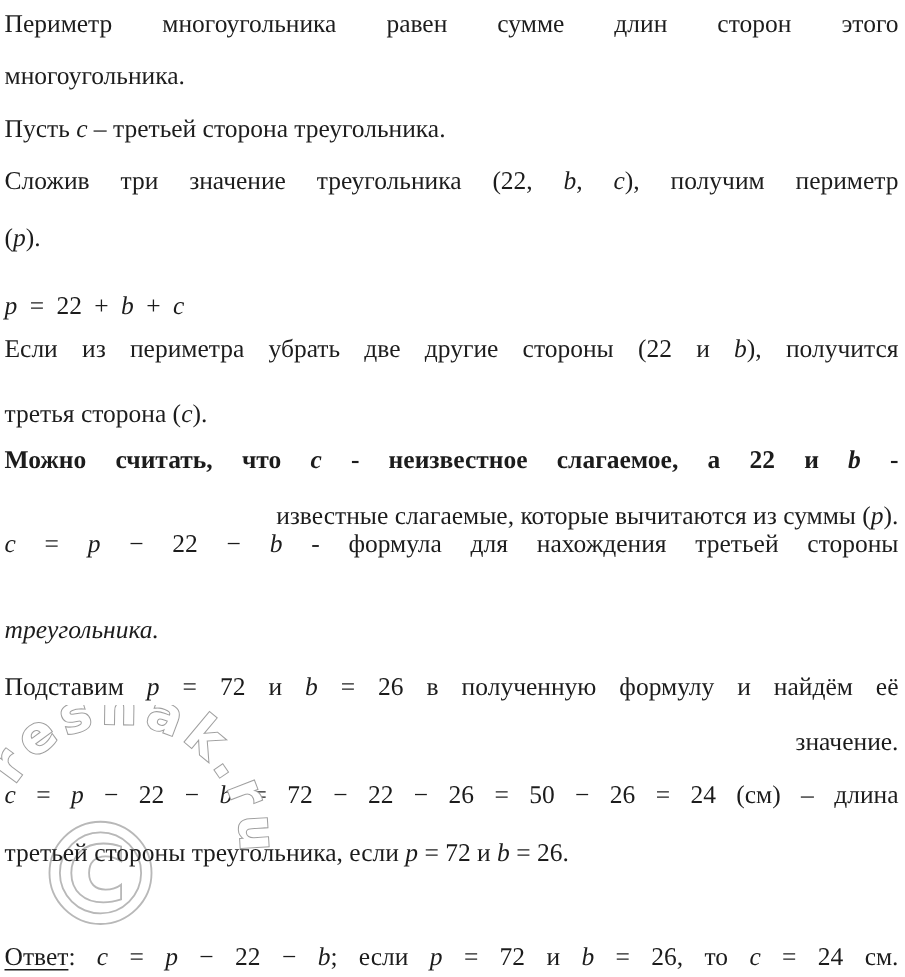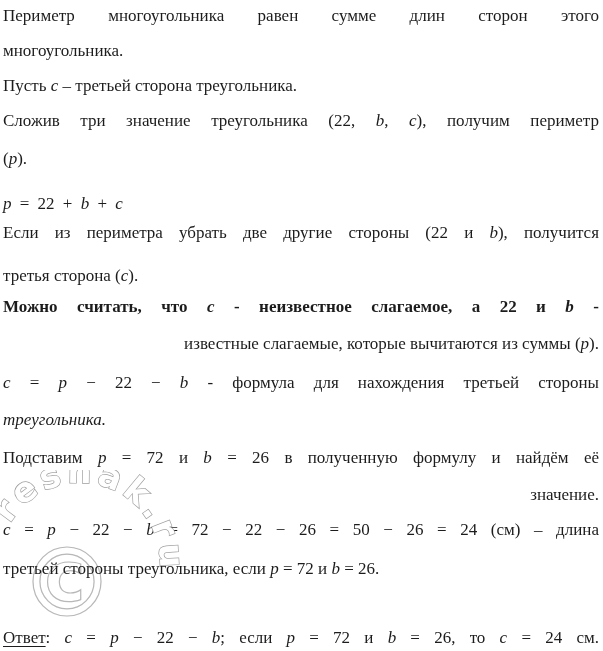--- a/index.html
+++ b/index.html
@@ -56,21 +56,21 @@
       <div class="line justify" style="top: 3px;"><span>Периметр многоугольника равен сумме длин сторон этого</span></div>
       <div class="line" style="top: 38px;"><span>многоугольника.</span></div>
       <div class="line" style="top: 73px;"><span>Пусть </span><span class="it">c</span><span> – третьей сторона треугольника.</span></div>
       <div class="line justify" style="top: 108px;"><span>Сложив три значение треугольника (22, </span><span class="it">b</span><span>, </span><span class="it">c</span><span>), получим периметр</span></div>
       <div class="line" style="top: 146px;"><span>(</span><span class="it">p</span><span>).</span></div>
       <div class="line eq" style="top: 175px; margin-top: 16px;"><span class="it">p</span><span> = 22 + </span><span class="it">b</span><span> + </span><span class="it">c</span></div>
       <div class="line justify" style="top: 220px;"><span>Если из периметра убрать две другие стороны (22 и </span><span class="it">b</span><span>), получится</span></div>
       <div class="line" style="top: 263px;"><span>третья сторона (</span><span class="it">c</span><span>).</span></div>
       <div class="line justify" style="top: 294px; font-weight: bold;"><span>Можно считать, что </span><span class="it">c</span><span> - неизвестное слагаемое, а 22 и </span><span class="it">b</span><span> -</span></div>
       <div class="line" style="top: 331px; text-align: right;"><span>известные слагаемые, которые вычитаются из суммы (</span><span class="it">p</span><span>).</span></div>
-      <div class="line justify" style="top: 370px;"><span class="it">c</span><span> = </span><span class="it">p</span><span> − 22 − </span><span class="it">b</span><span> - формула для нахождения третьей стороны</span></div>
+      <div class="line justify" style="top: 350px;"><span class="it">c</span><span> = </span><span class="it">p</span><span> − 22 − </span><span class="it">b</span><span> - формула для нахождения третьей стороны</span></div>
       <div class="line" style="top: 407px; font-style: italic;"><span>треугольника.</span></div>
       <div class="line justify" style="top: 445px;"><span>Подставим </span><span class="it">p</span><span> = 72 и </span><span class="it">b</span><span> = 26 в полученную формулу и найдём её</span></div>
       <div class="line" style="top: 482px; text-align: right;"><span>значение.</span></div>
       <div class="line justify" style="top: 517px;"><span class="it">c</span><span> = </span><span class="it">p</span><span> − 22 − </span><span class="it">b</span><span> = 72 − 22 − 26 = 50 − 26 = 24 (см) – длина</span></div>
       <div class="line" style="top: 556px;"><span>третьей стороны треугольника, если </span><span class="it">p</span><span> = 72 и </span><span class="it">b</span><span> = 26.</span></div>
       <div class="line justify" style="top: 625px;"><span class="ul">Ответ</span><span>: </span><span class="it">c</span><span> = </span><span class="it">p</span><span> − 22 − </span><span class="it">b</span><span>; если </span><span class="it">p</span><span> = 72 и </span><span class="it">b</span><span> = 26, то </span><span class="it">c</span><span> = 24 см.</span></div>
     </div>
 
   <svg class="wm wm-front" viewBox="0 0 210 181">
     <defs>

